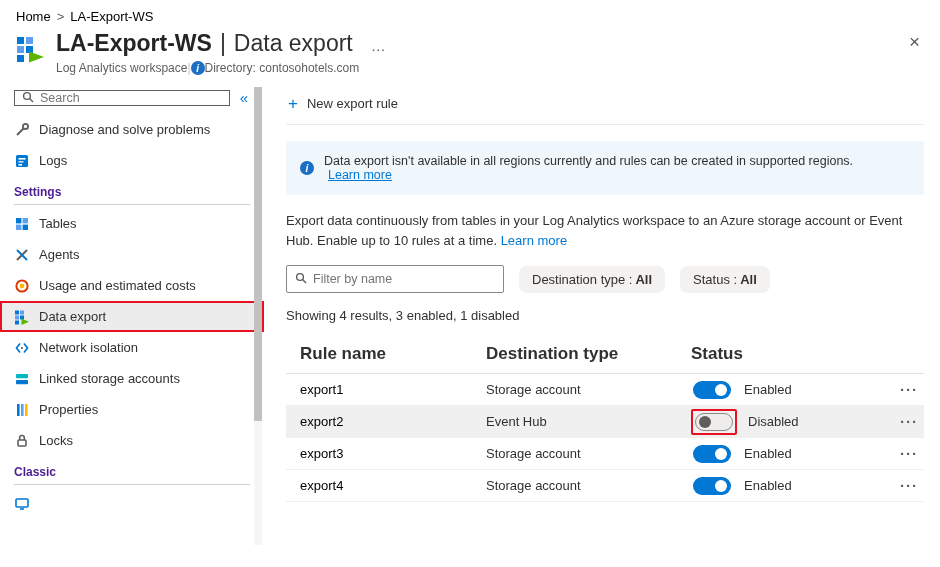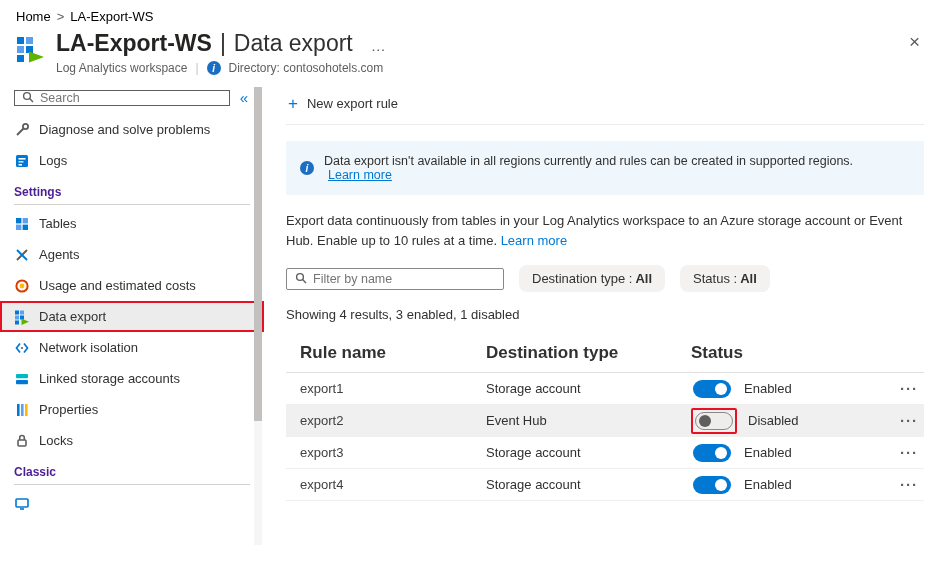--- a/index.html
+++ b/index.html
@@ -12,21 +12,21 @@
   .breadcrumb a{color:#000000;text-decoration:none;cursor:pointer}
   .crumb-sep{color:#605e5c;margin:0 6px}
 
   
   .blade-header{position:relative;margin:4px 16px 0;display:flex;gap:10px;align-items:flex-start}
   .app-icon{flex:none;margin-top:4px}
   .title-row{display:flex;align-items:baseline;gap:8px}
   .title-main{font-size:23px;font-weight:700;color:#252423}
   .title-sep,.title-page{font-size:23px;font-weight:400;color:#323130}
   .header-more{color:#605e5c;font-size:15px;margin-left:10px;cursor:pointer;letter-spacing:1px}
-  .subtitle-row{display:flex;align-items:center;gap:8px;margin-top:4px;font-size:12px;color:#605e5c}
+  .subtitle-row{display:flex;align-items:center;margin-top:4px;font-size:12px;color:#605e5c}
   .sub-sep{color:#c8c6c4}
   .info-dot{width:14px;height:14px;border-radius:50%;background:#1b6ec2;color:#fff;font-size:10px;
             display:inline-flex;align-items:center;justify-content:center;font-style:italic;font-weight:700;flex:none}
   .close-btn{position:absolute;right:4px;top:2px;font-size:19px;color:#605e5c;cursor:pointer;line-height:1}
 
   
   .body-row{display:flex;margin-top:12px;height:452px}
 
   
   .sidebar{position:relative;width:264px;flex:none;padding-top:2px}
@@ -47,34 +47,34 @@
   .main{flex:1;padding:0 16px 0 22px;min-width:0}
   .toolbar{display:flex;align-items:center;gap:9px;padding:8px 2px 12px;font-size:13px;cursor:pointer;width:max-content}
   .plus-glyph{color:#0078d4;font-size:17px;font-weight:400;line-height:1}
   .toolbar-divider{border-bottom:1px solid #edebe9}
   .banner{margin-top:16px;background:#eff6fc;padding:13px 14px;display:flex;align-items:center;gap:10px;font-size:12.5px}
   .banner a{color:#0078d4;text-decoration:underline;cursor:pointer;margin-left:4px;white-space:nowrap}
   .description{margin-top:16px;font-size:13px;line-height:1.5;max-width:655px}
   .description a{color:#0078d4;text-decoration:none;cursor:pointer}
 
   .filter-row{margin-top:15px;display:flex;align-items:center;gap:15px}
-  .filter-box{width:218px;display:flex;align-items:center;gap:6px;border:1px solid #8a8886;border-radius:2px;height:22px;padding:8px 8px;background:#fff}
+  .filter-box{width:218px;display:flex;align-items:center;gap:6px;border:1px solid #8a8886;border-radius:2px;height:28px;padding:8px 8px;background:#fff}
   .filter-box input{border:0;outline:0;flex:1;font-size:12.5px;font-family:"Liberation Sans",sans-serif;color:#323130;min-width:0}
   .pill{background:#f3f2f1;border-radius:8px;padding:6px 13px;font-size:13px;color:#323130;cursor:pointer;white-space:nowrap}
   .pill .pill-value{font-weight:700;margin-left:3px}
 
   .results-line{margin-top:15px;font-size:13px}
 
   .grid-table{margin-top:13px}
   .thead,.trow{display:grid;grid-template-columns:200px 205px 185px 1fr;align-items:center}
   .thead{font-size:17px;font-weight:600;padding:8px 0 9px;border-bottom:1px solid #e1dfdd}
   .thead > div:first-child,.trow > div:first-child{padding-left:14px}
   .trow{height:32px;font-size:13px;border-bottom:1px solid #f0efee}
   .row-highlight{background:#f0f0f0}
-  .cell-link{color:#404040;cursor:pointer}
+  .cell-link{color:#000000;cursor:pointer}
   .status-cell{display:flex;align-items:center;gap:11px}
   .menu-cell{text-align:right;padding-right:6px;color:#605e5c;font-size:15px;font-weight:700;letter-spacing:1px;cursor:pointer}
 
   .toggle-annotation{display:inline-flex;padding:0;border:2px solid transparent;border-radius:2px}
   .toggle-annotation.annotated{border-color:#e81123;padding:2px}
   .toggle{position:relative;width:38px;height:18px;border-radius:10px;cursor:pointer;flex:none}
   .toggle.on{background:#0078d4}
   .toggle.on .knob{position:absolute;top:3px;right:4px;width:12px;height:12px;border-radius:50%;background:#fff}
   .toggle.off{background:#efedeb;border:1px solid #8a8886}
   .toggle.off .knob{position:absolute;top:2px;left:3px;width:12px;height:12px;border-radius:50%;background:#605e5c}

